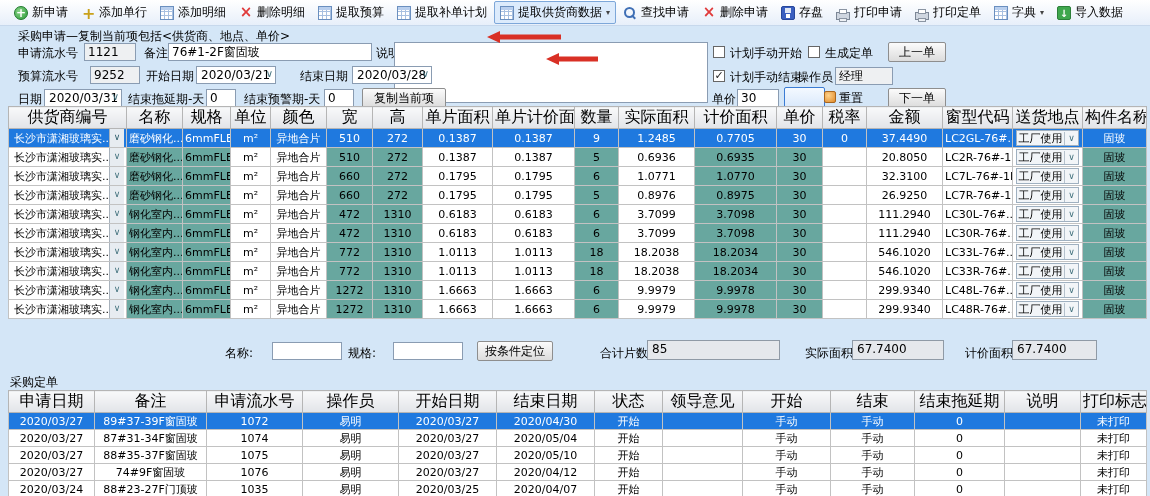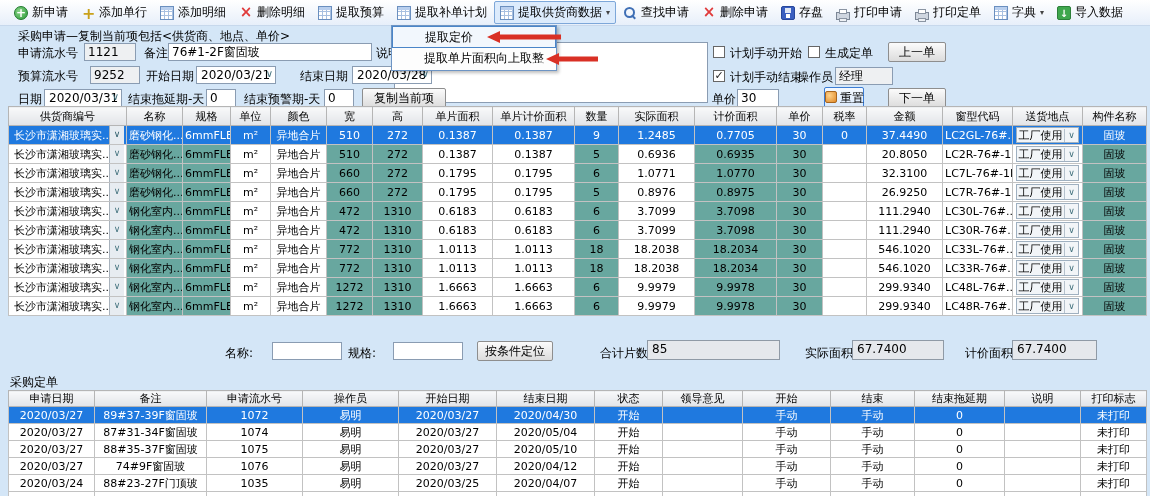--- a/index.html
+++ b/index.html
@@ -63,21 +63,21 @@
      font-family:inherit;font-size:12px;}
   
   #context-menu{position:absolute;left:391px;top:25px;width:164px;background:#fdfdfd;
      border:1px solid #6d94c4;box-shadow:2px 2px 3px rgba(0,0,0,.25);z-index:50;}
   .menu-item{height:22px;line-height:21px;padding-left:32px;box-sizing:border-box;white-space:nowrap;}
   .menu-item.hot{border:1px solid #4a85c8;background:#f2f7fd;}
   .annot-arrow{position:absolute;z-index:60;}
   
   table.grid{position:absolute;border-collapse:collapse;table-layout:fixed;background:#fff;}
   table.grid th{background:linear-gradient(#f8f9fa,#e2e4e8);border:1px solid #b5b5b5;
-     font-weight:normal;font-size:11px;padding:0 2px;white-space:nowrap;overflow:hidden;}
+     font-weight:normal;font-size:16px;padding:0 2px;white-space:nowrap;overflow:hidden;}
   table.grid td{border:1px solid #c2c2c2;font-size:11px;text-align:center;
      white-space:nowrap;overflow:hidden;padding:0 2px;}
   #main-table th{height:18px;} #main-table td{height:18px;}
   #orders-table th{height:15px;} #orders-table td{height:16px;}
   td.teal{background:#68a79f;}
   tr.sel td{background:#1f79df;color:#fff;}
   tr.sel td.teal{background:#1f79df;} td.ar{text-align:right;padding-right:8px;}
   td.combocell{padding:0;}
   .combo{display:flex;height:100%;align-items:stretch;}
   .combo .ct{flex:1;overflow:hidden;white-space:nowrap;text-align:left;padding:2px 0 0 3px;}
@@ -197,21 +197,21 @@
       <span>2020/03/31</span>
       <span class="sarr">∨</span>
     </div>
     <div class="lbl" style="left:128px;top:91px;">结束拖延期-天</div>
     <input class="inp" style="left: 206px; top: 89px; width: 30px;" value="0">
     <div class="lbl" style="left:244px;top:91px;">结束预警期-天</div>
     <input class="inp" style="left: 324px; top: 89px; width: 30px;" value="0">
     <div class="btn" style="left:362px;top:88px;width:84px;">复制当前项</div>
     <div class="lbl" style="left:712px;top:91px;">单价</div>
     <input class="inp" style="left: 737px; top: 89px; width: 42px;" value="30">
-    <div class="btn btn-focus" style="left:824px;top:87px;width:40px;height:22px;line-height:20px;"><span class="ic-reset"></span><span>重置</span></div>
+    <div class="btn btn-focus" style="left:784px;top:87px;width:40px;height:22px;line-height:20px;padding-left:39px;"><span class="ic-reset"></span><span>重置</span></div>
     <div class="btn" style="left:888px;top:88px;width:58px;">下一单</div>
   </div>
 
   <table class="grid" id="main-table" style="left:8px;top:106px;width:1138px;">
       <colgroup>
         <col style="width: 118px;">
         <col style="width: 56px;">
         <col style="width: 48px;">
         <col style="width: 40px;">
         <col style="width: 56px;">
@@ -690,24 +690,20 @@
           <td></td>
           <td></td>
           <td></td>
           <td></td>
           <td></td>
           <td></td>
         </tr>
       </tbody>
     </table>
 
-  <div id="context-menu">
-    <div class="menu-item hot">提取定价</div>
-    <div class="menu-item">提取单片面积向上取整</div>
-  </div>
 
   <svg class="annot-arrow" style="left:487px;top:31px;" width="74" height="12" viewBox="0 0 74 12">
     <path d="M0 6 L13 0 L13 3.5 L74 3.5 L74 8.5 L13 8.5 L13 12 Z" fill="#d93025"></path>
   </svg>
   <svg class="annot-arrow" style="left:546px;top:53px;" width="52" height="12" viewBox="0 0 52 12">
     <path d="M0 6 L13 0 L13 3.5 L52 3.5 L52 8.5 L13 8.5 L13 12 Z" fill="#d93025"></path>
   </svg>
 </div>
 
 </body></html>

